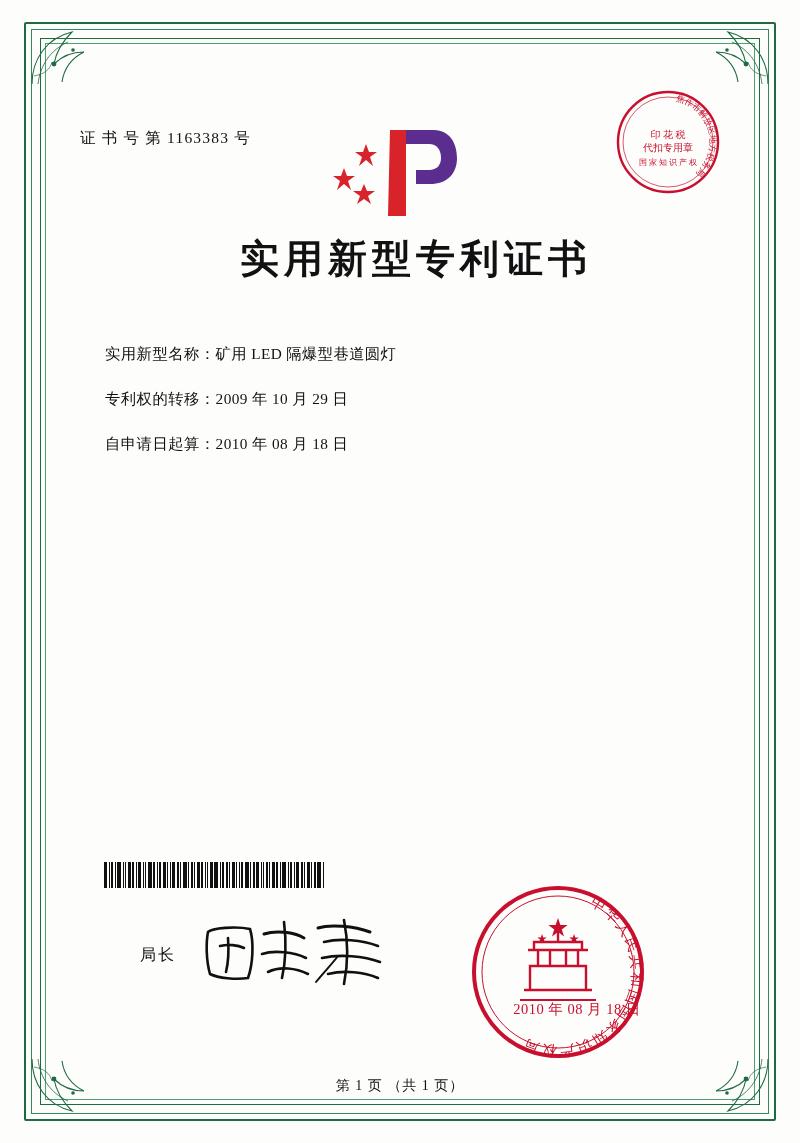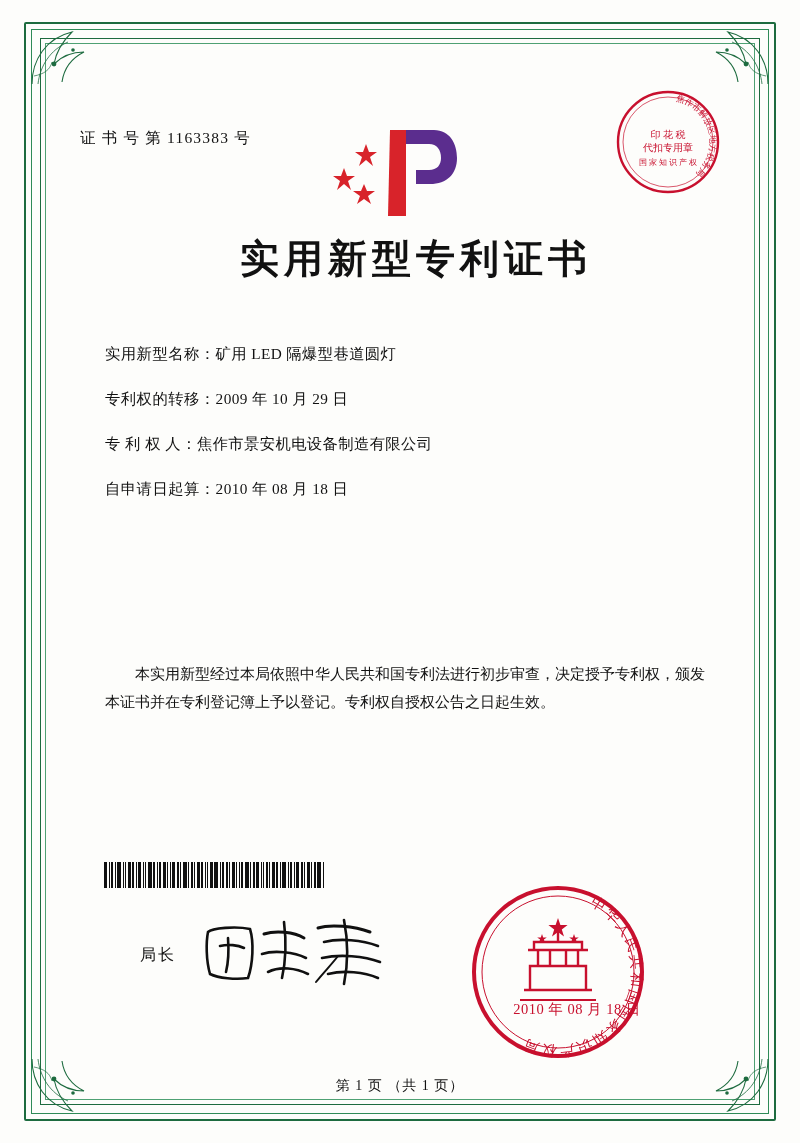--- a/index.html
+++ b/index.html
@@ -297,29 +297,25 @@
   <div class="doc-title">实用新型专利证书</div>
 
   <div class="fields">
     <div class="field-row">
       <span class="field-label">实用新型名称：</span><span class="field-value">矿用 LED 隔爆型巷道圆灯</span>
     </div>
     <div class="field-row">
       <span class="field-label">专利权的转移：</span><span class="field-value">2009 年 10 月 29 日</span>
     </div>
     <div class="field-row">
-      <span class="field-label">专 利 权 人：</span><span class="field-value">焦作市景安机电设备制造有限公司</span>
-    </div>
-    <div class="field-row">
       <span class="field-label">自申请日起算：</span><span class="field-value">2010 年 08 月 18 日</span>
     </div>
   </div>
 
   <div class="body-text">
-    <p>本实用新型经过本局依照中华人民共和国专利法进行初步审查，决定授予专利权，颁发本证书并在专利登记簿上予以登记。专利权自授权公告之日起生效。</p>
   </div>
 
   <div class="barcode">
     <i style="width:3px"></i>
       <i style="width:1px"></i>
       <i style="width:2px"></i>
       <i style="width:1px"></i>
     <i style="width:4px"></i>
       <i style="width:1px"></i>
       <i style="width:1px"></i>

